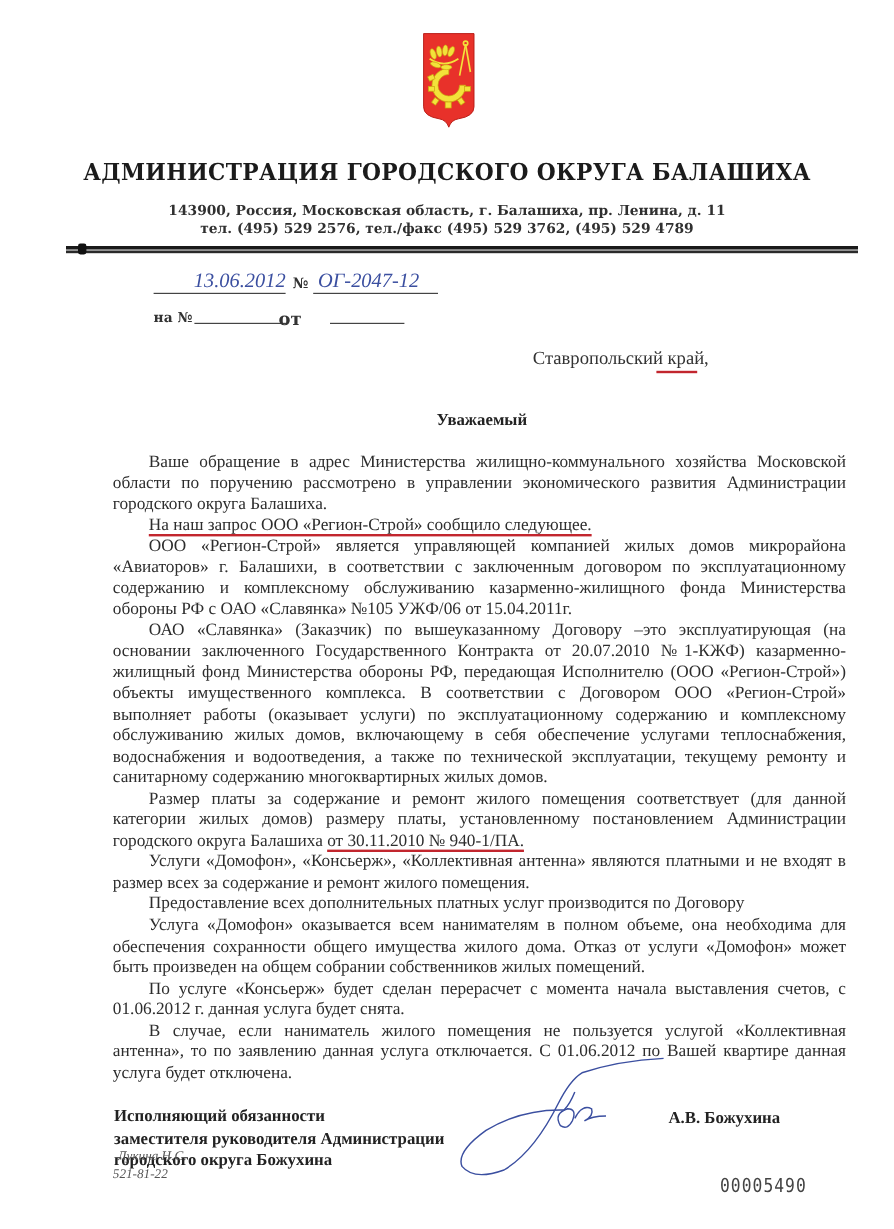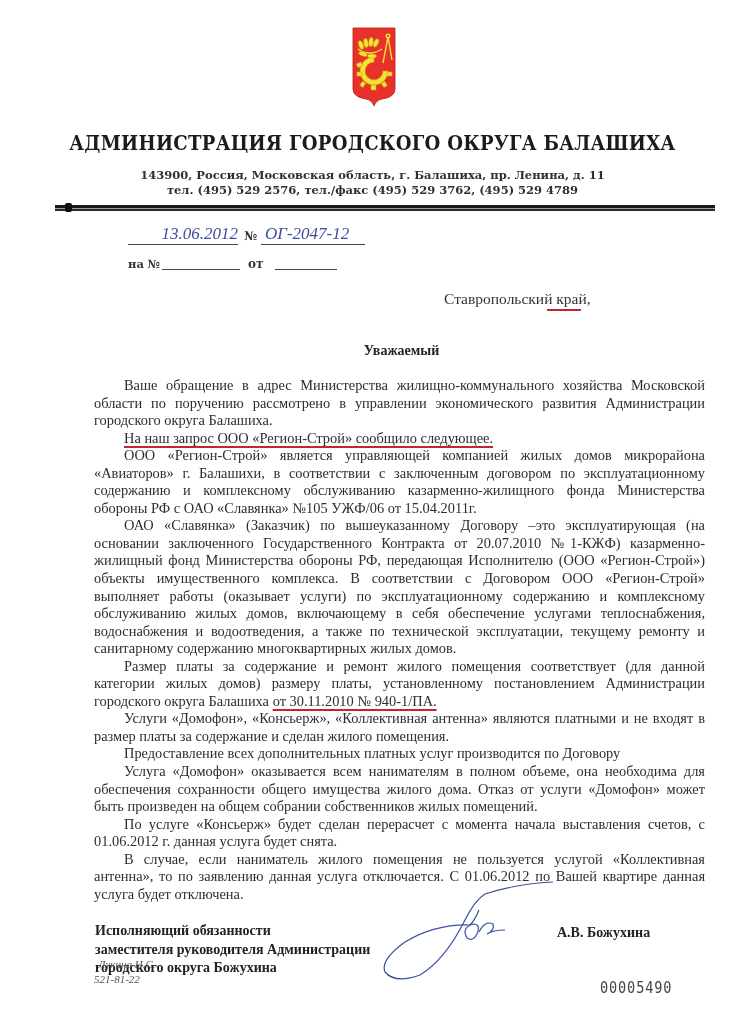--- a/index.html
+++ b/index.html
@@ -27,21 +27,21 @@
     .rule .b { position: absolute; left: 0; right: 0; top: 4px; height: 2px; background: #2a2a2a; }
     .rule .diamond { position: absolute; left: 10px; top: -2px; width: 7px; height: 9px; background: #111; border-radius: 2px; }
 
     .hw { font-family: "Liberation Serif", serif; font-style: italic; color: #3b4fa0; font-size: 17px; }
     .line-under { border-bottom: 1px solid #444; }
     .reg-date { left: 128px; top: 224px; width: 110px; height: 20px; text-align: right; }
     .reg-no-sign { left: 244px; top: 229px; font-family: "DejaVu Serif", serif; font-size: 12px; font-weight: bold; color: #333; }
     .reg-no { left: 261px; top: 224px; width: 100px; height: 20px; padding-left: 4px; }
     .ref-label { left: 128px; top: 257px; font-family: "DejaVu Serif", serif; font-size: 11.5px; font-weight: bold; color: #333; }
     .ref-no-line { left: 162px; top: 269px; width: 78px; border-bottom: 1px solid #444; }
-    .ref-from-label { left: 248px; top: 257px; font-family: "DejaVu Serif", serif; font-size: 12px; font-weight: bold; color: #333; }
+    .ref-from-label { left: 232px; top: 257px; font-family: "DejaVu Serif", serif; font-size: 15px; font-weight: bold; color: #333; }
     .ref-from-line { left: 275px; top: 269px; width: 62px; border-bottom: 1px solid #444; }
 
     .recipient { left: 444px; top: 290px; font-size: 15.5px; color: #333; }
     .recipient .ul { position: absolute; left: 103px; top: 19px; width: 34px; height: 2px; background: #c2262e; }
 
     .greeting { left: 0; width: 745px; top: 343px; padding-left: 58px; box-sizing: border-box; text-align: center; font-weight: bold; font-size: 14px; color: #222; }
 
     .body-text {
       left: 94px; width: 611px; top: 377px;
       font-size: 14.4px; line-height: 17.55px; color: #2d2d2d; text-align: justify;
@@ -117,21 +117,21 @@
 </div>
 
 <div class="abs greeting">Уважаемый</div>
 
 <div class="abs body-text">
   <p>Ваше обращение в адрес Министерства жилищно-коммунального хозяйства Московской области по поручению рассмотрено в управлении экономического развития Администрации городского округа Балашиха.</p>
   <p><span class="red-ul">На наш запрос ООО «Регион-Строй» сообщило следующее.</span></p>
   <p>ООО «Регион-Строй» является управляющей компанией жилых домов микрорайона «Авиаторов» г. Балашихи, в соответствии с заключенным договором по эксплуатационному содержанию и комплексному обслуживанию казарменно-жилищного фонда Министерства обороны РФ с ОАО «Славянка» №105 УЖФ/06 от 15.04.2011г.</p>
   <p>ОАО «Славянка» (Заказчик) по вышеуказанному Договору –это эксплуатирующая (на основании заключенного Государственного Контракта от 20.07.2010 №1-КЖФ) казарменно-жилищный фонд Министерства обороны РФ, передающая Исполнителю (ООО «Регион-Строй») объекты имущественного комплекса. В соответствии с Договором ООО «Регион-Строй» выполняет работы (оказывает услуги) по эксплуатационному содержанию и комплексному обслуживанию жилых домов,   включающему в себя обеспечение услугами теплоснабжения, водоснабжения и водоотведения, а также по технической эксплуатации, текущему ремонту и санитарному содержанию многоквартирных жилых домов.</p>
   <p><span>Размер платы за содержание и ремонт жилого помещения соответствует (для данной категории жилых домов) размеру платы, установленному постановлением Администрации городского округа Балашиха </span><span class="red-ul">от 30.11.2010 № 940-1/ПА.</span></p>
-  <p>Услуги «Домофон», «Консьерж», «Коллективная антенна» являются платными и не входят в размер платы за содержание и сделан жилого помещения.</p>
+  <p>Услуги «Домофон», «Консьерж», «Коллективная антенна» являются платными и не входят в размер всех за содержание и ремонт жилого помещения.</p>
   <p>Предоставление всех дополнительных платных услуг производится по Договору</p>
   <p>Услуга «Домофон» оказывается всем нанимателям в полном объеме, она необходима для обеспечения сохранности общего имущества  жилого дома. Отказ от услуги «Домофон» может быть произведен на общем собрании собственников жилых помещений.</p>
   <p>По услуге «Консьерж» будет сделан перерасчет с момента начала выставления счетов, с 01.06.2012 г. данная услуга будет снята.</p>
   <p>В случае, если наниматель жилого помещения не пользуется услугой «Коллективная антенна», то по заявлению данная услуга отключается. С 01.06.2012 по Вашей квартире данная услуга будет отключена.</p>
 </div>
 
 <div class="abs signer">
   <div>Исполняющий обязанности</div>
   <div>заместителя руководителя Администрации</div>
   <div>городского округа Божухина</div>

